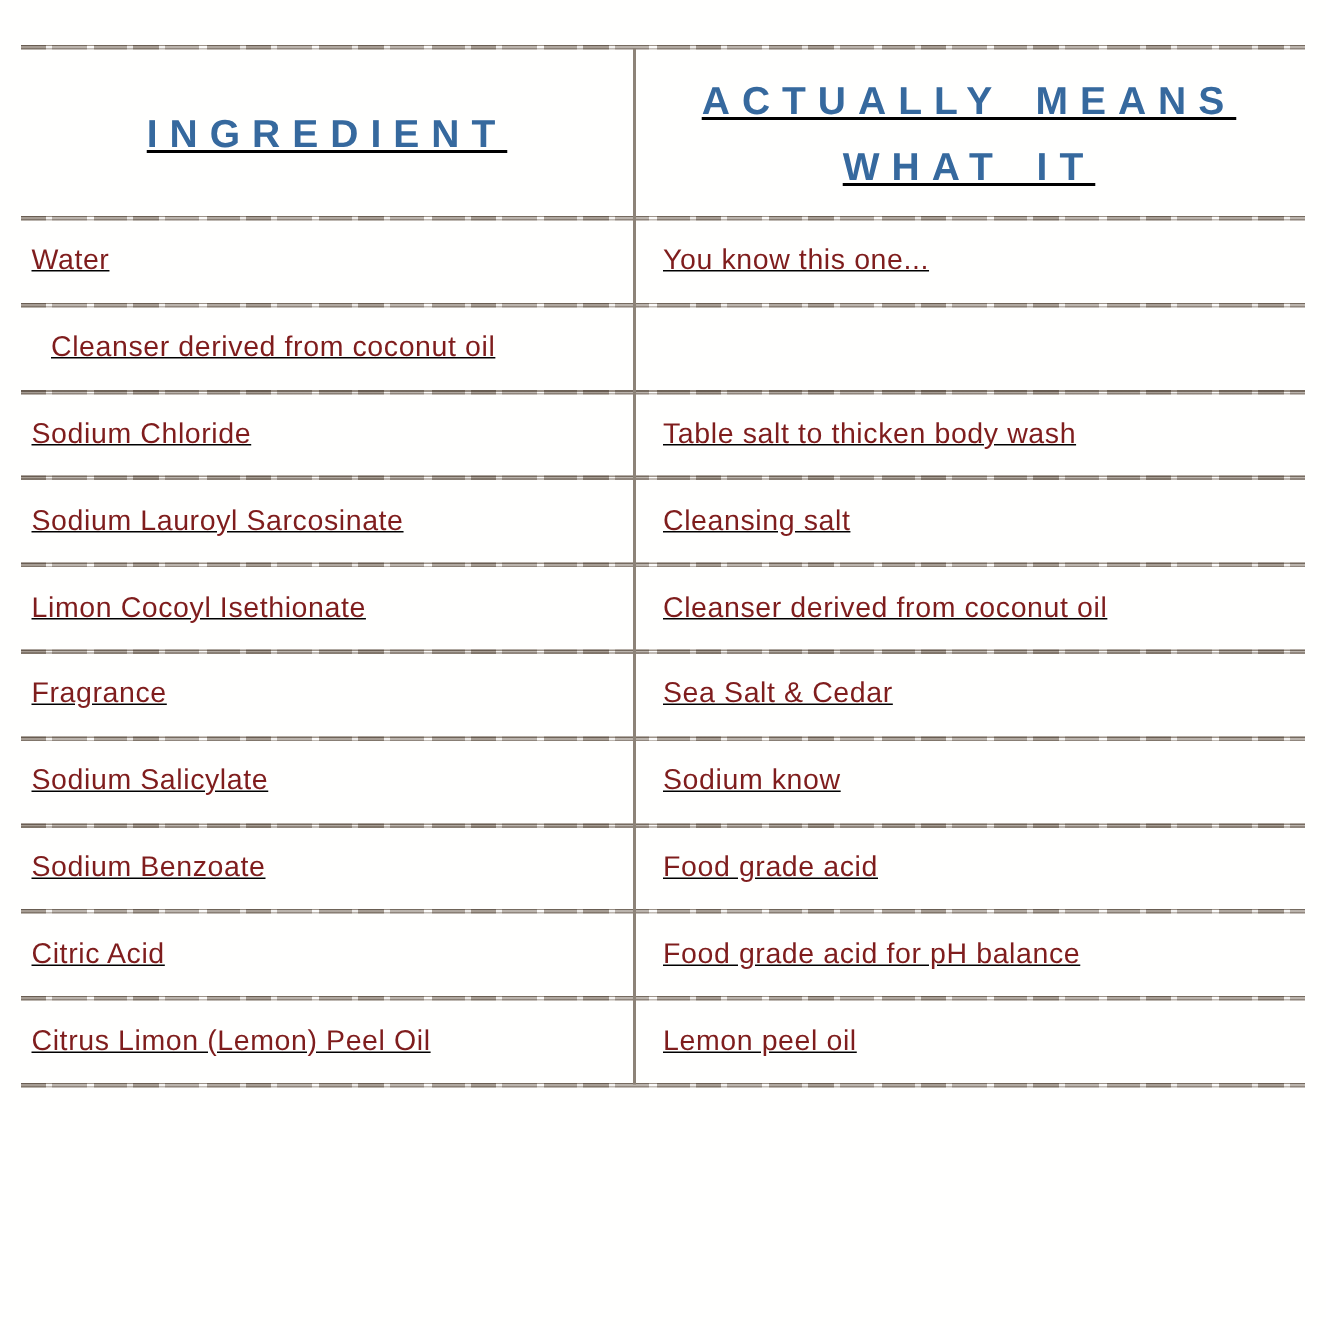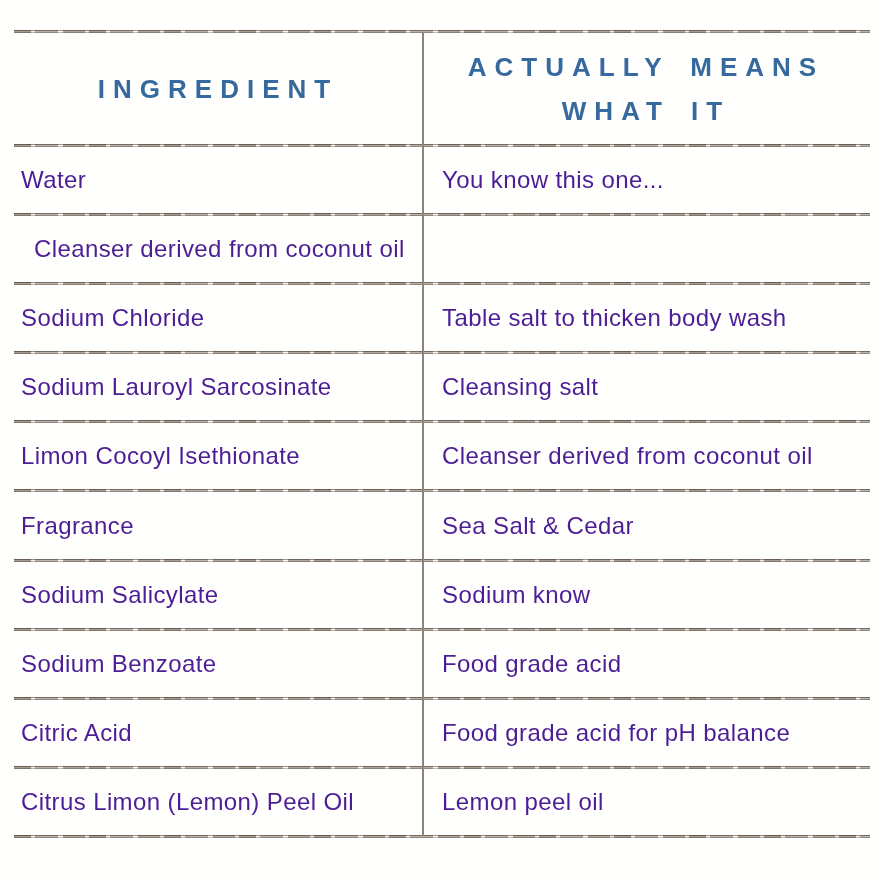--- a/index.html
+++ b/index.html
@@ -13,23 +13,24 @@
     height: 884px;
     background: #fffffe;
     font-family: "Liberation Sans", sans-serif;
     overflow: hidden;
   }
   .table {
     position: absolute;
     left: 14px;
     top: 30px;
     width: 856px;
-    height: 808px;
+    height: 695px;
     display: flex;
     flex-direction: column;
+    text-decoration: underline;
   }
   
   .rule {
     flex: none;
     height: 3px;
     background-image:
       repeating-linear-gradient(90deg,
         rgba(150,139,128,0.85) 0px,  rgba(150,139,128,0.85) 17px,
         rgba(150,139,128,0.12) 17px, rgba(150,139,128,0.12) 21px,
         rgba(150,139,128,0.65) 21px, rgba(150,139,128,0.65) 44px,
@@ -81,22 +82,22 @@
   .header-text {
     color: #36699e;
     font-size: 26px;
     font-weight: bold;
     letter-spacing: 8px;
     word-spacing: 6px;
     line-height: 44px;
     white-space: nowrap;
   }
   .body-text {
-    color: #4c1d95;
-    font-size: 24px;
+    color: #7f1d1d;
+    font-size: 19px;
     font-weight: normal;
     letter-spacing: 0.4px;
     white-space: nowrap;
   }
 </style>
 </head>
 <body>
 
 <div class="page">
   <div class="table">

